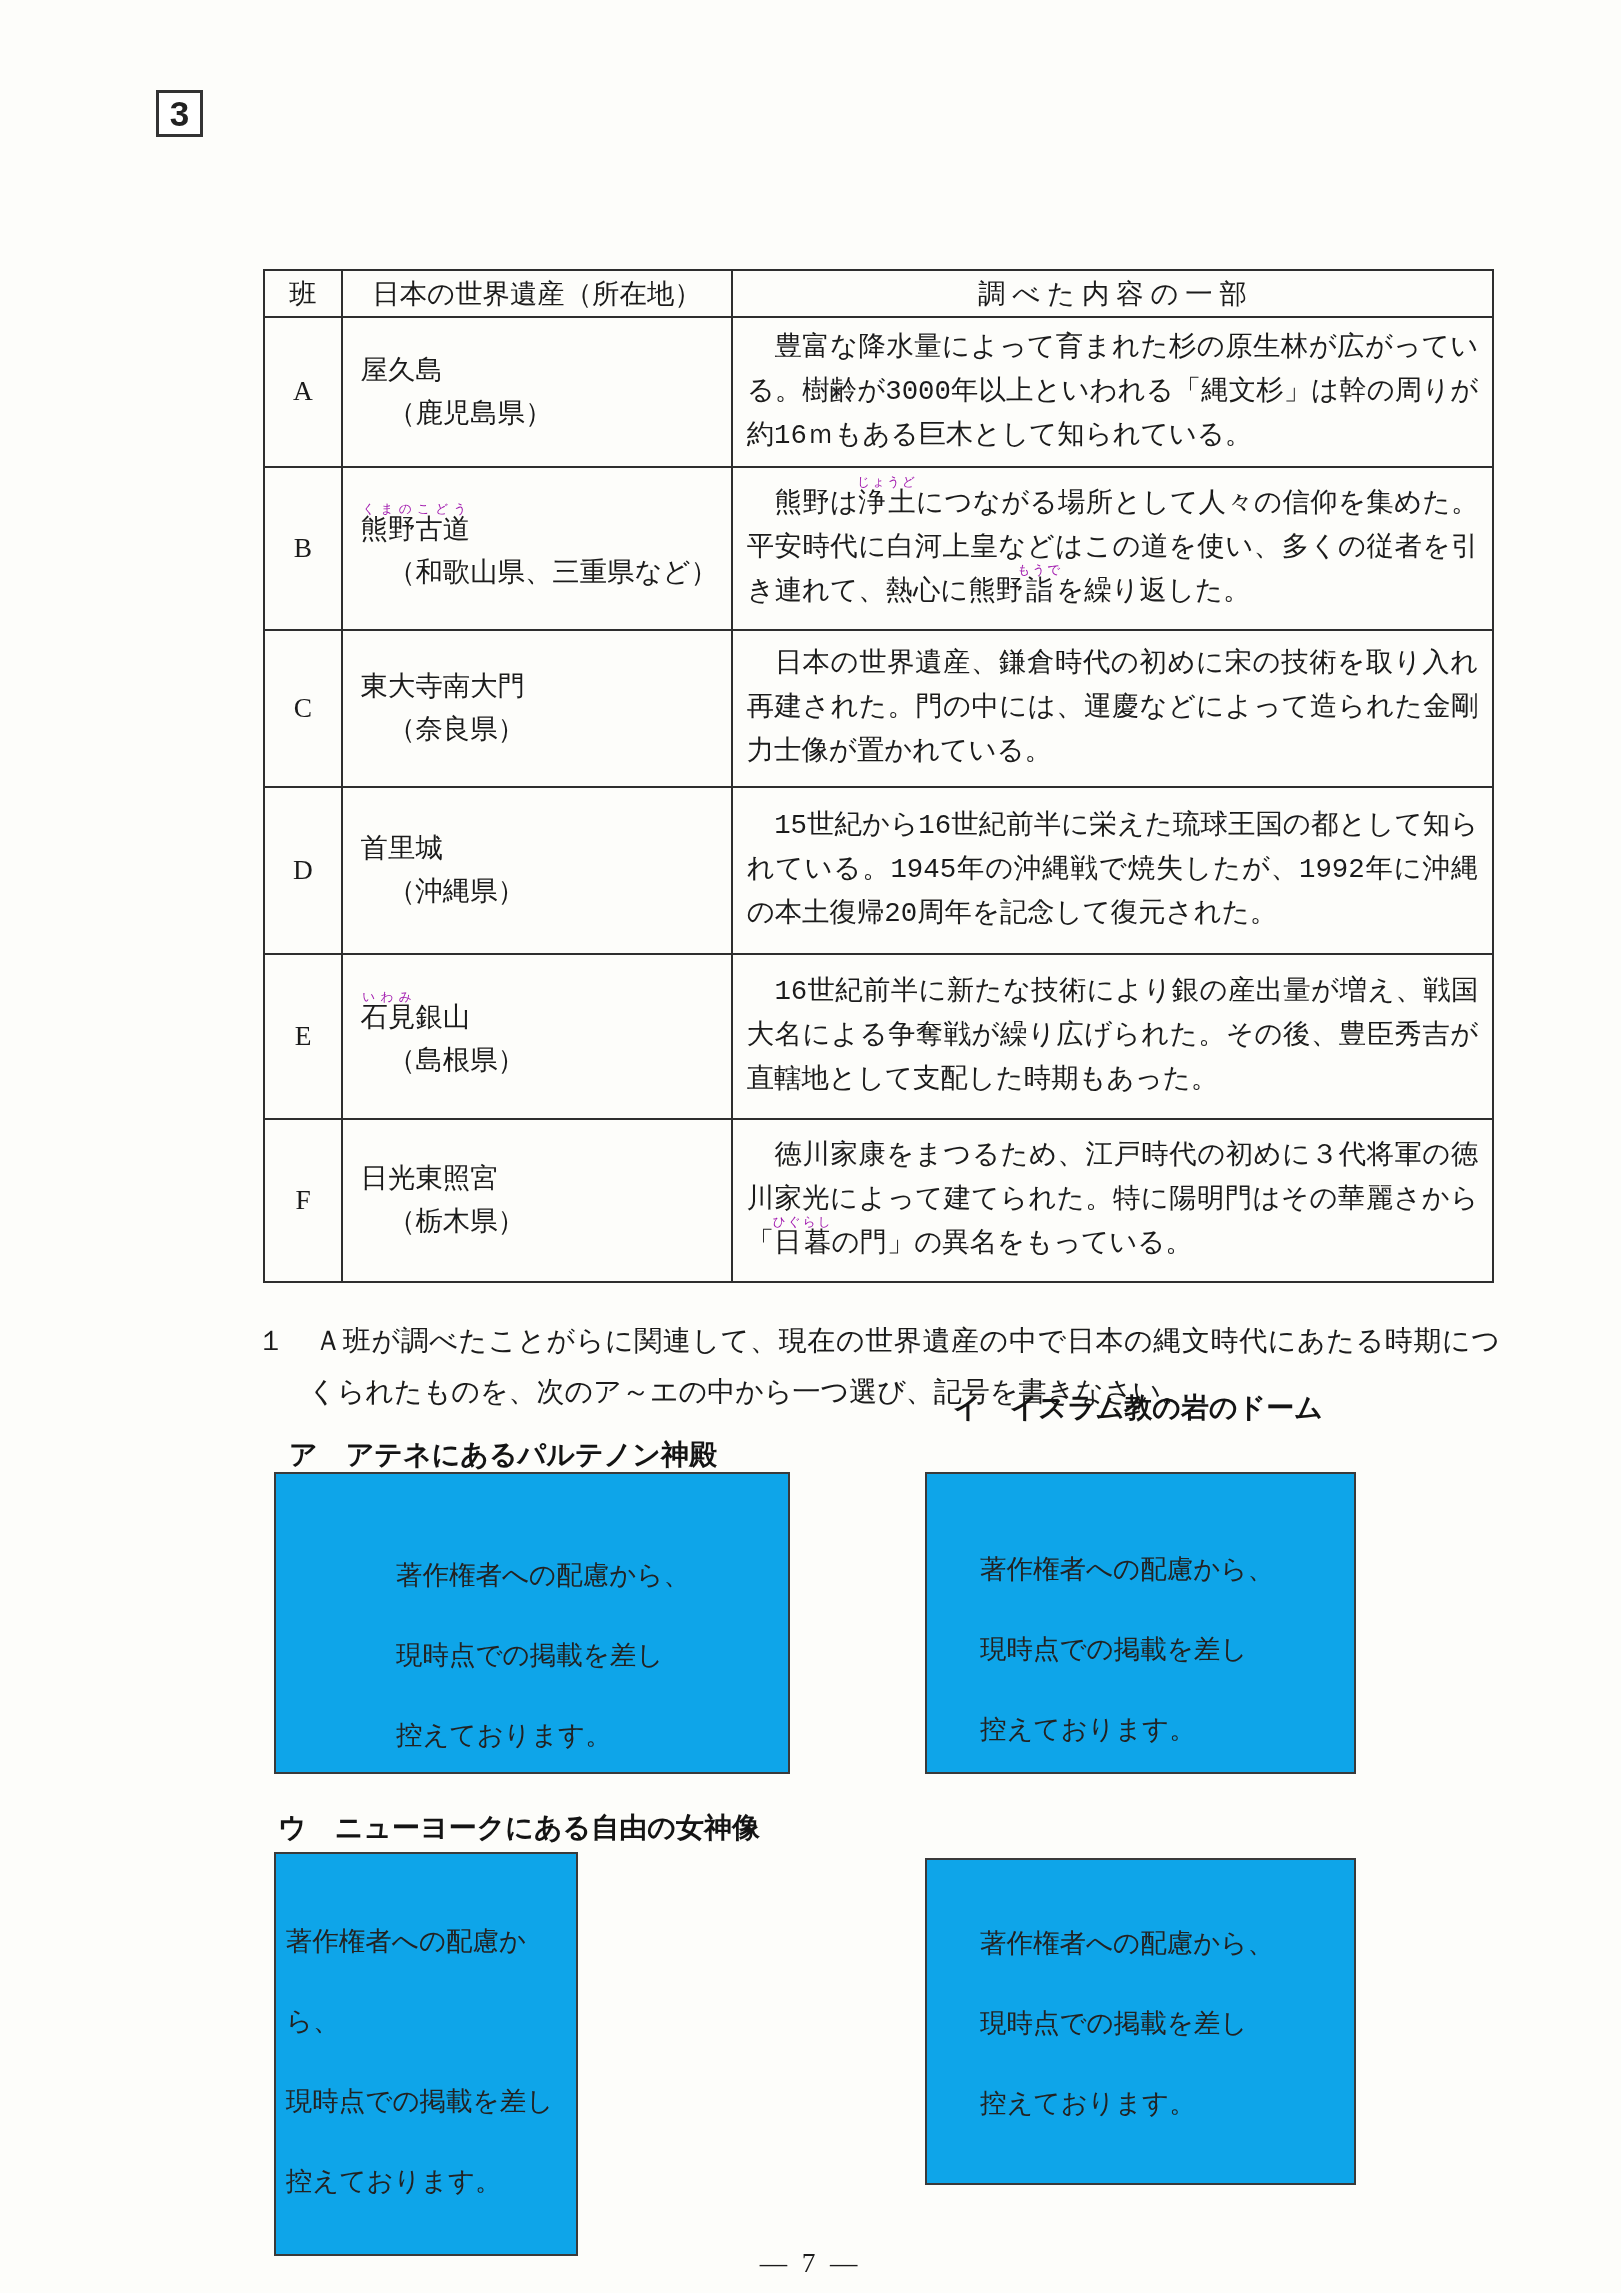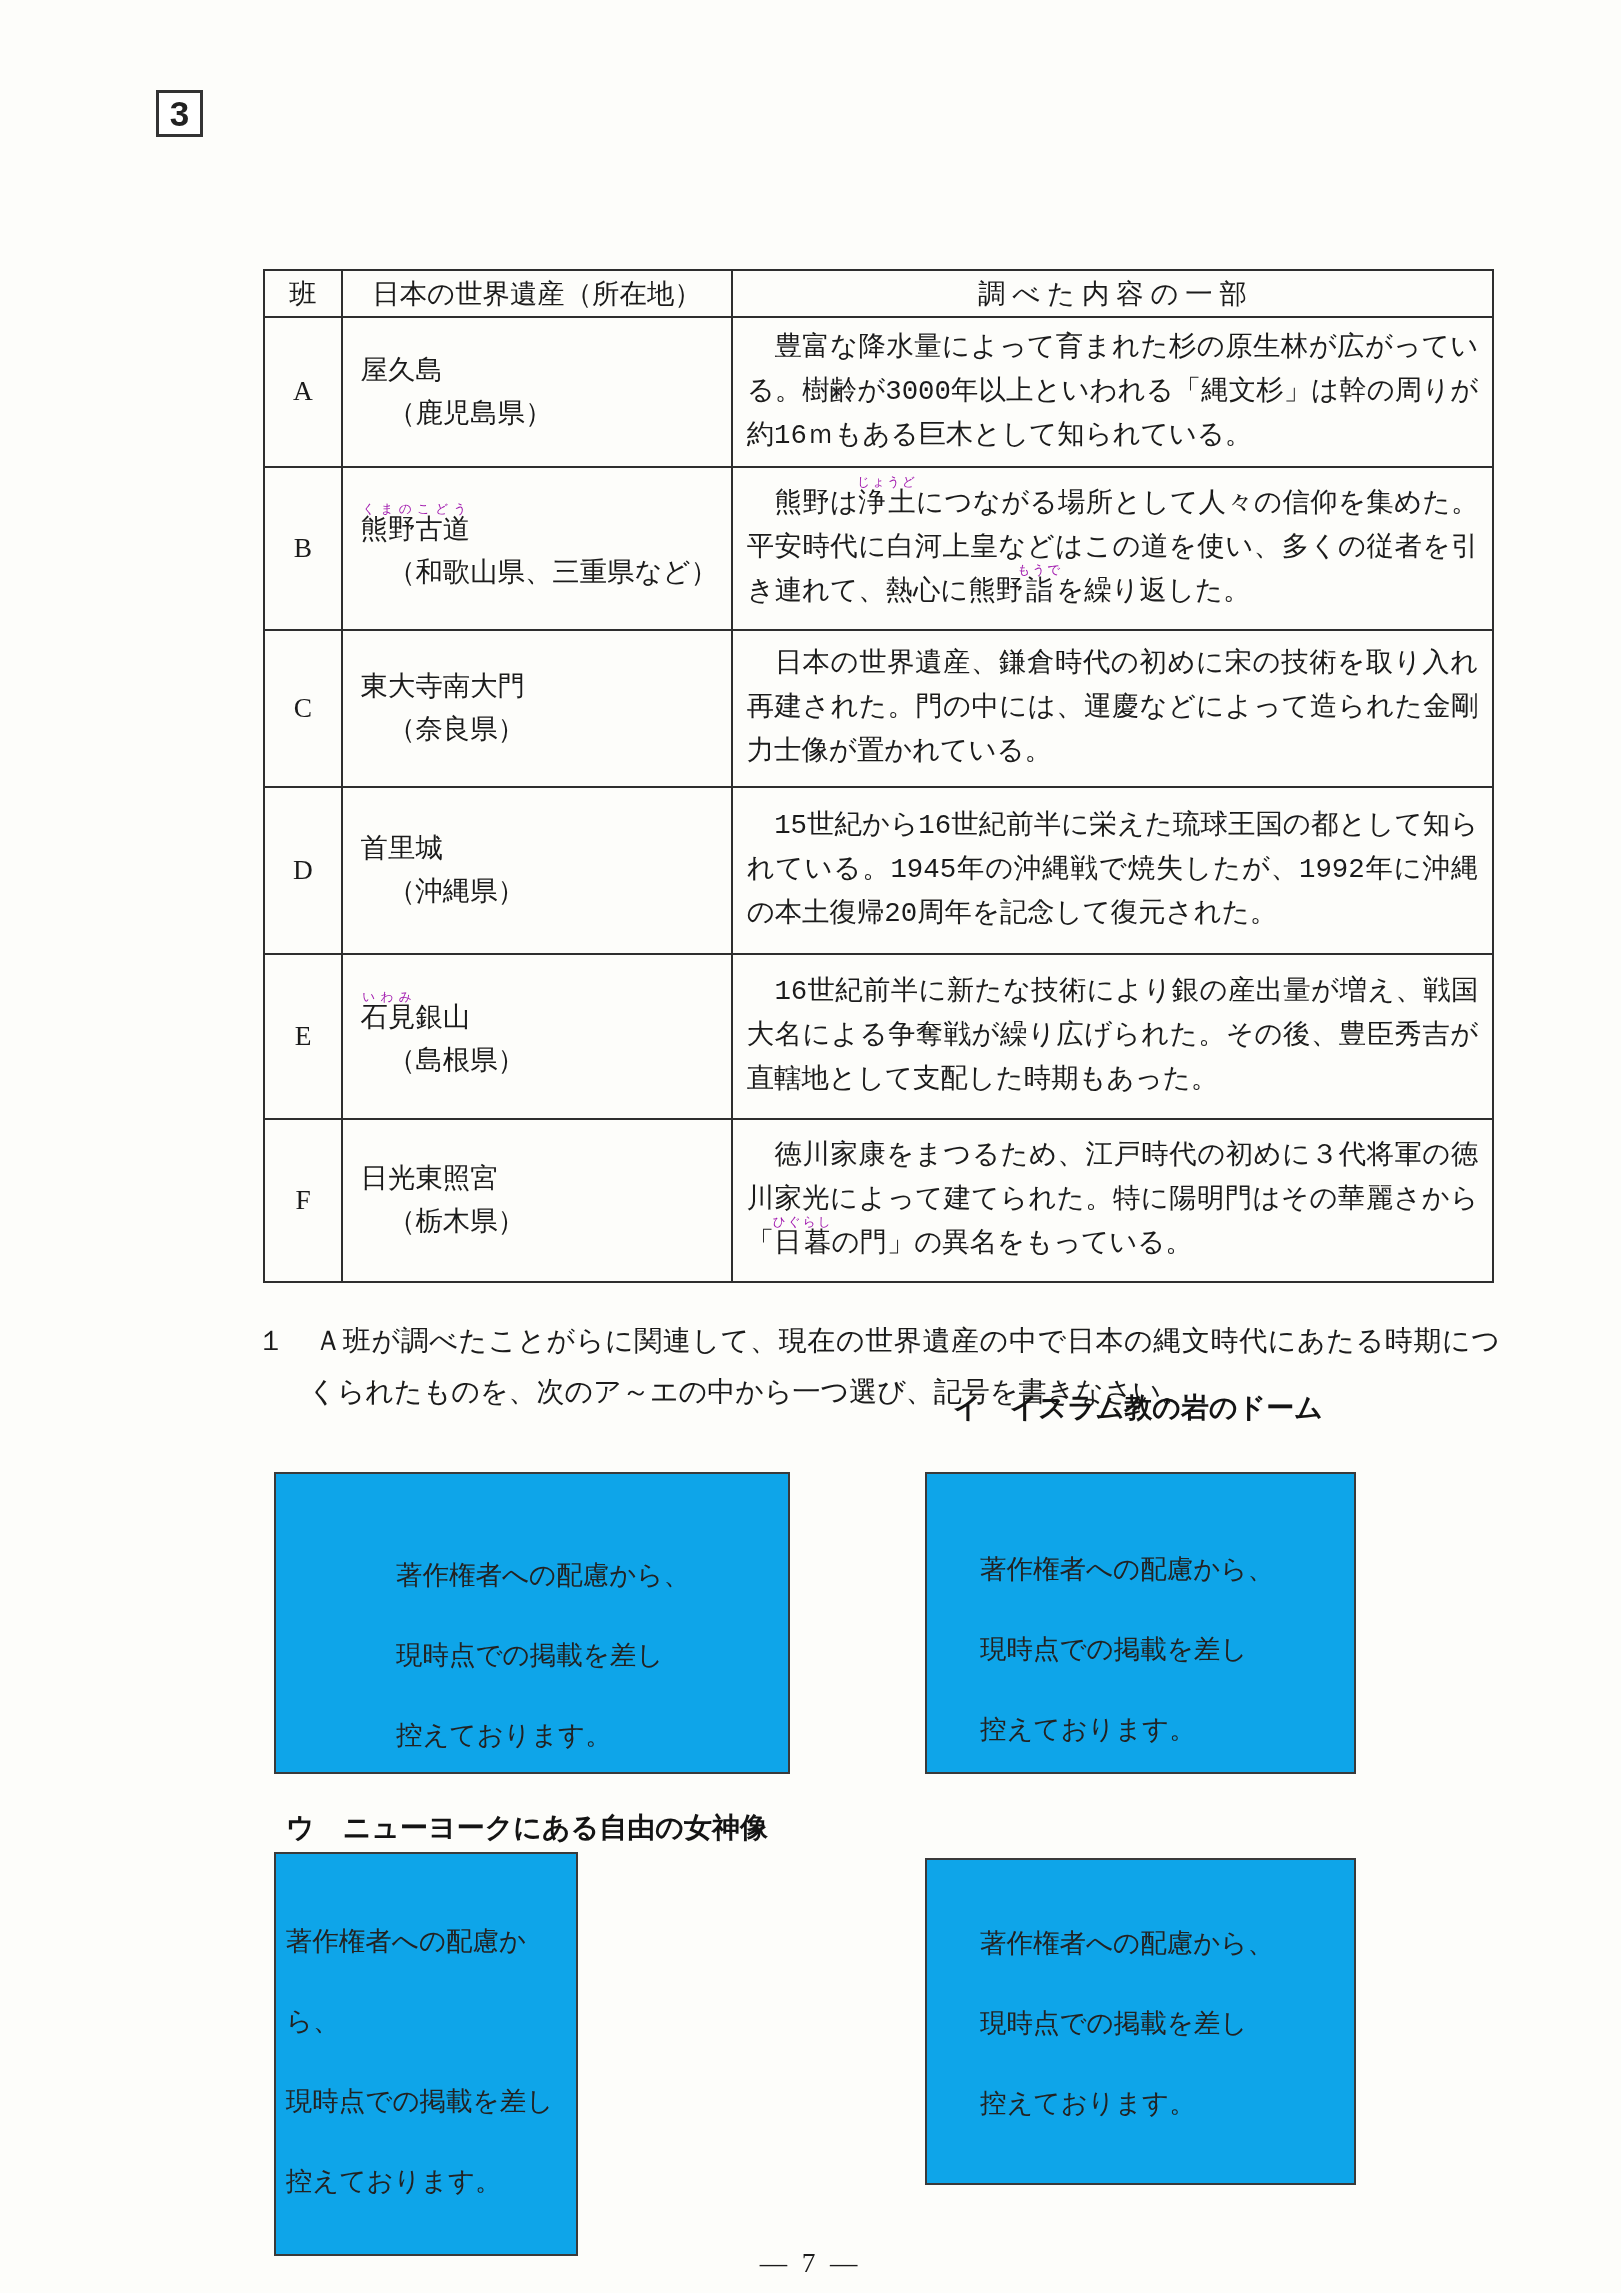--- a/index.html
+++ b/index.html
@@ -46,21 +46,21 @@
   .box-a { left:274px; top:1472px; width:516px; height:302px; }
   .box-a .ph-text { padding:61px 0 0 120px; }
   .box-b { left:925px; top:1472px; width:431px; height:302px; }
   .box-b .ph-text { padding:55px 0 0 53px; }
   .box-c { left:274px; top:1852px; width:304px; height:404px; }
   .box-c .ph-text { padding:47px 0 0 9.8px; }
   .box-d { left:925px; top:1858px; width:431px; height:327px; }
   .box-d .ph-text { padding:43px 0 0 53px; }
   .lbl-a { left:289px; top:1436px; }
   .lbl-b { left:953px; top:1389px; }
-  .lbl-c { left:286px; top:1809px; }
+  .lbl-c { left:278px; top:1809px; }
   .lbl-d { left:953px; top:1815px; }
   .footer {
     position:absolute; left:0; top:2248px; width:100%;
     text-align:center; font-size:27.4px; letter-spacing:3.9px;
   }
 </style>
 </head>
 <body>
 
 <div class="page">
@@ -130,20 +130,21 @@
           <div>日光東照宮</div>
           <div class="site-loc">（栃木県）</div>
         </td>
         <td class="c-desc">　徳川家康をまつるため、江戸時代の初めに３代将軍の徳川家光によって建てられた。特に陽明門はその華麗さから「<ruby>日暮<rt>ひぐらし</rt></ruby>の門」の異名をもっている。</td>
       </tr>
     </tbody>
   </table>
 
   <div class="q1">１　Ａ班が調べたことがらに関連して、現在の世界遺産の中で日本の縄文時代にあたる時期につくられたものを、次のア～エの中から一つ選び、記号を書きなさい。</div>
 
+  <div class="opt-label lbl-a">ア　アテネにあるパルテノン神殿</div>
   <div class="opt-box box-a">
     <div class="ph-text">著作権者への配慮から、
 現時点での掲載を差し
 控えております。</div>
   </div>
 
   <div class="opt-label lbl-b">イ　イスラム教の岩のドーム</div>
   <div class="opt-box box-b">
     <div class="ph-text">著作権者への配慮から、
 現時点での掲載を差し

